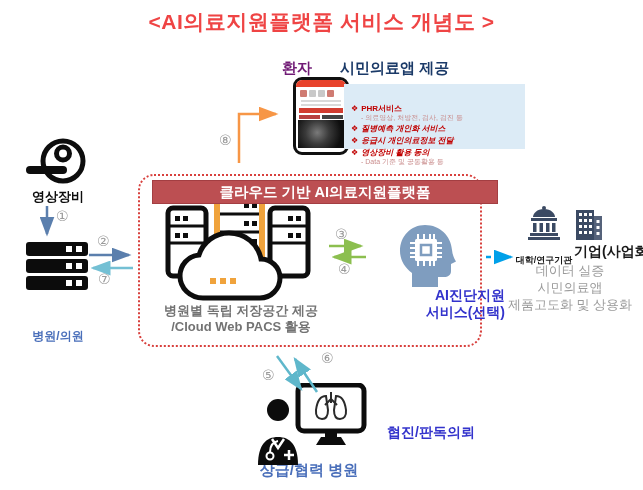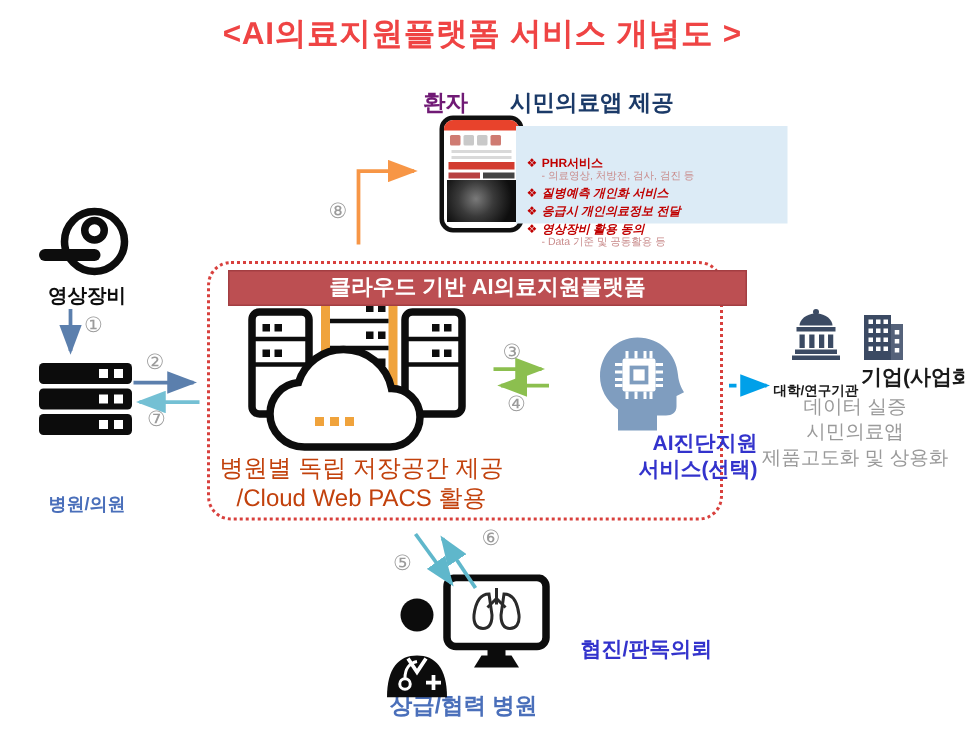--- a/index.html
+++ b/index.html
@@ -41,22 +41,22 @@
   .server-label{top:291px;left:8px;width:100px;text-align:center;font-size:13px;font-weight:bold;
                 color:#0d0d0d;line-height:1.15;}
   .org-label{top:328px;left:8px;width:100px;text-align:center;font-size:12px;font-weight:bold;color:#4a6fba;}
 
   
   .platform-box{top:174px;left:138px;width:344px;height:173px;border:2px dotted #d8403d;
                 border-radius:16px;box-sizing:border-box;z-index:1;}
   .platform-header{top:180px;left:152px;width:346px;height:24px;background:#bc4f52;border:1px solid #a33e42;
                    color:#fff;font-size:14.5px;font-weight:bold;text-align:center;line-height:23px;
                    z-index:4;box-sizing:border-box;white-space:nowrap;}
-  .storage-caption{top:303px;left:145px;width:192px;text-align:center;font-size:16px;font-weight:normal;
-                   color:#c2410c;line-height:1.25;z-index:2;white-space:nowrap;}
+  .storage-caption{top:303px;left:145px;width:192px;text-align:center;font-size:13px;font-weight:bold;
+                   color:#737373;line-height:1.25;z-index:2;white-space:nowrap;}
   .ai-caption{top:287px;left:378px;width:94px;text-align:right;font-size:14px;font-weight:bold;
               color:#3333cc;line-height:1.2;z-index:2;white-space:nowrap;margin-left:33px;}
 
   
   .b1-label{top:254px;left:510px;width:68px;text-align:center;font-size:9px;font-weight:bold;color:#1a1a1a;white-space:nowrap;}
   .b2-label{top:243px;left:574px;width:56px;text-align:center;font-size:14px;font-weight:bold;color:#1a1a1a;white-space:nowrap;}
   .right-desc{top:263px;left:500px;width:140px;text-align:center;font-size:13px;font-weight:normal;
               color:#9a9a9a;line-height:1.3;}
 
   

